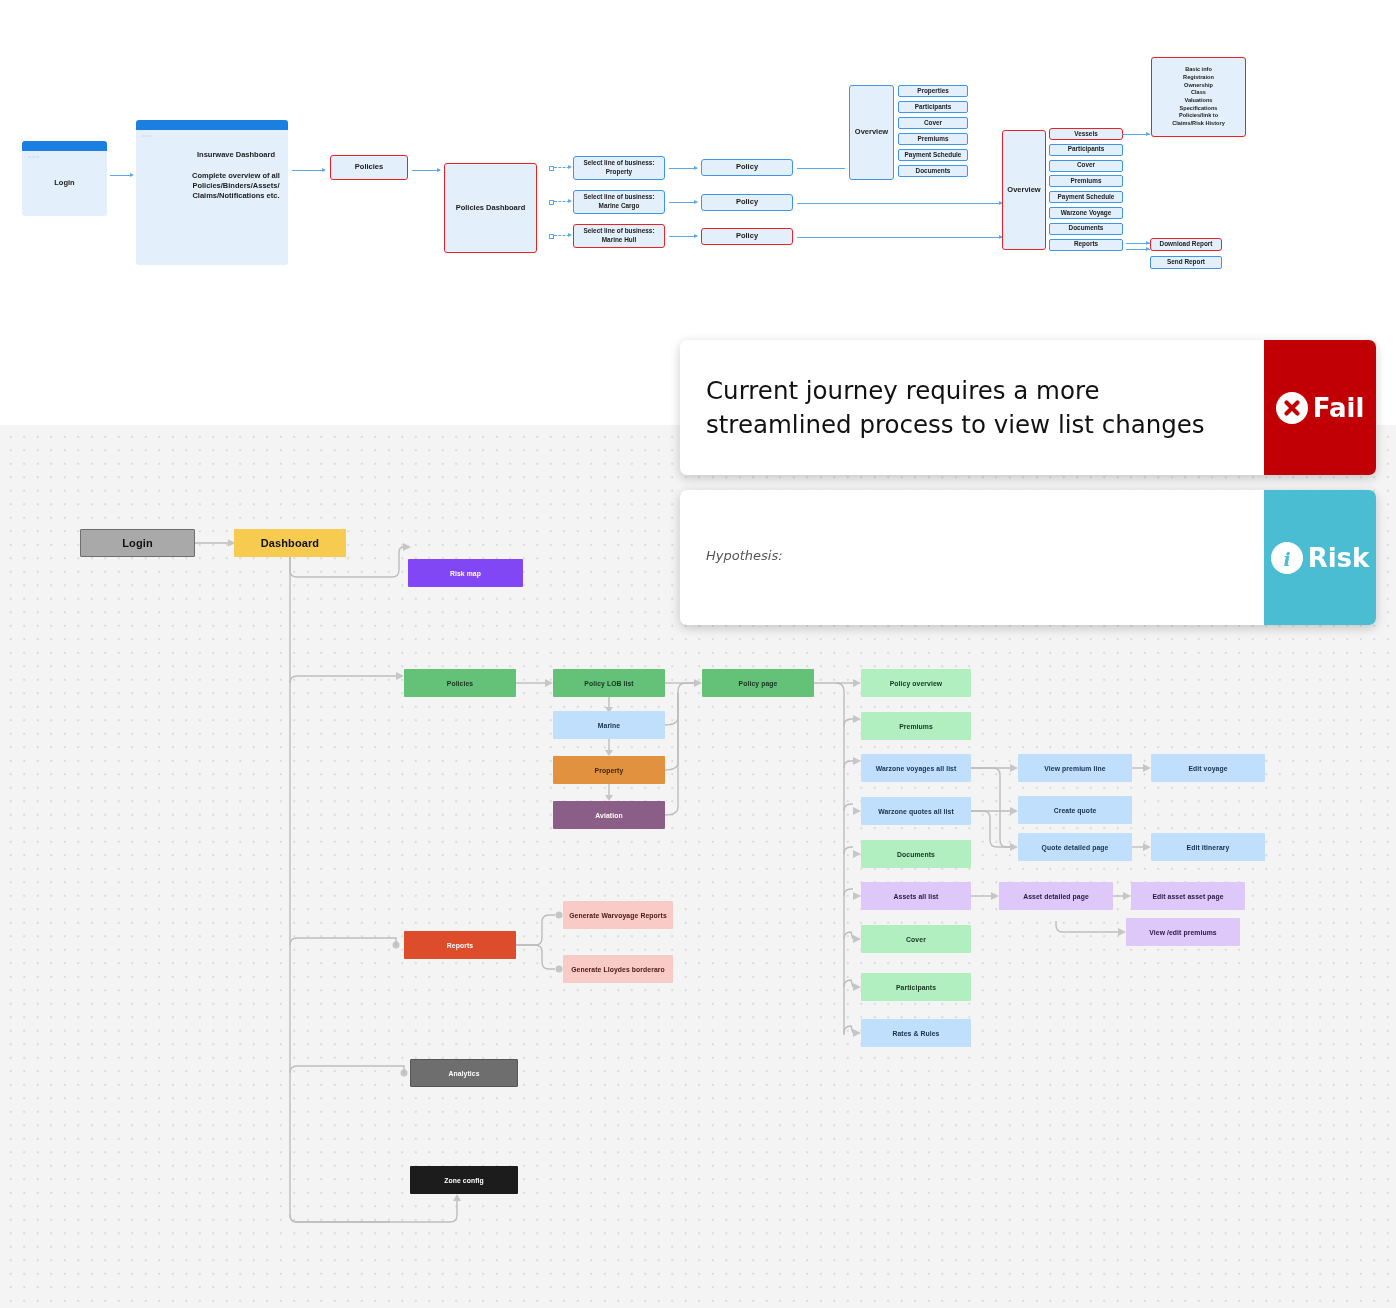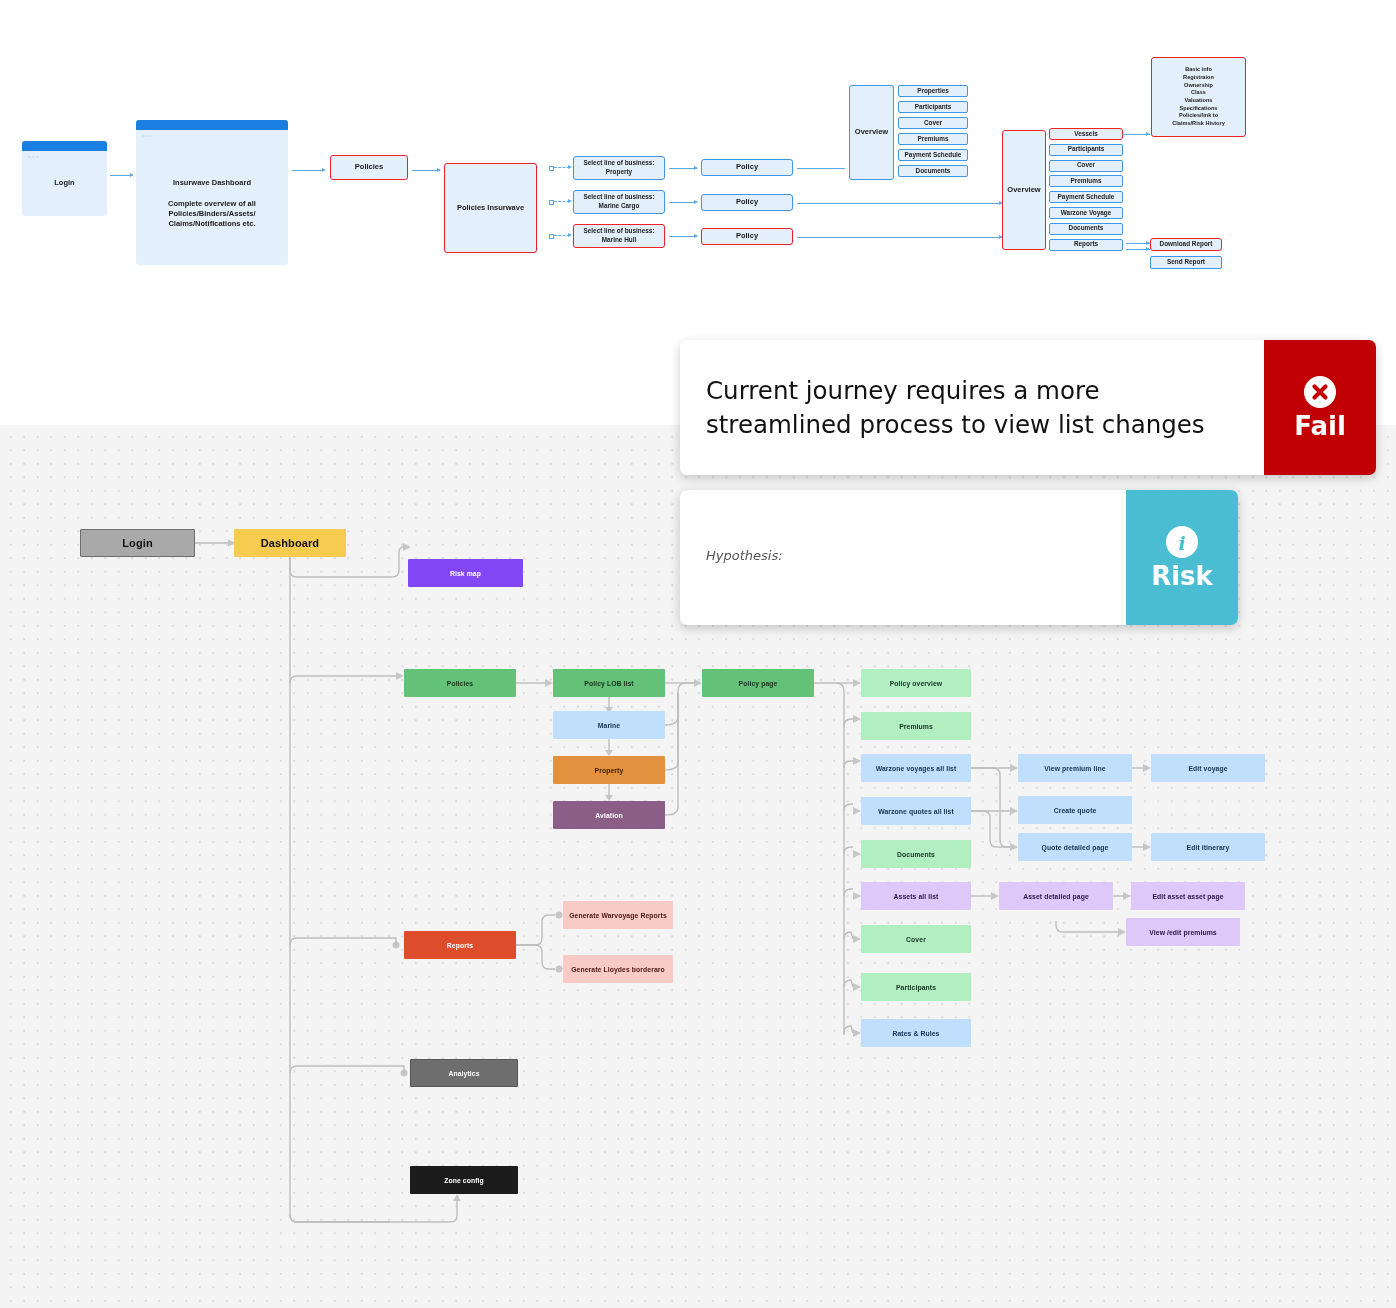--- a/index.html
+++ b/index.html
@@ -43,21 +43,21 @@
   svg#edges{position:absolute;left:0;top:0;width:1396px;height:883px;overflow:visible;}
   svg#edges path{fill:none;stroke:#bdbdbd;stroke-width:1.4px;}
   svg#edges .ep{fill:#c6c6c6;}
 
   
   .card{position:absolute;display:flex;border-radius:7px;overflow:hidden;
         box-shadow:0 3px 11px rgba(0,0,0,.20);background:#fff;}
   .card-body{flex:1;display:flex;flex-direction:column;justify-content:center;padding:18px 26px;}
   .card-head{font-size:13px;font-style:italic;color:#555;margin-bottom:4px;font-family:"DejaVu Sans",sans-serif;}
   .card-text{font-size:24.5px;line-height:1.38;color:#111;font-family:"DejaVu Sans",sans-serif;font-weight:400;}
-  .card-tag{width:112px;display:flex;flex-direction:column;align-items:center;justify-content:center;gap:5px;}
+  .card-tag{width:112px;display:flex;flex-direction:row;align-items:center;justify-content:center;gap:5px;}
   .card-tag .tagicon{width:32px;height:32px;border-radius:50%;background:#fff;display:flex;align-items:center;justify-content:center;}
   .card-tag .taglabel{font-size:26px;font-weight:700;color:#fff;font-family:"DejaVu Sans",sans-serif;line-height:1;}
 </style>
 </head>
 <body>
 
 <div id="top-diagram">
 
   <div class="tnode win" style="left:22px;top:141px;width:85px;height:75px;">
     <div class="titlebar"></div>
@@ -66,40 +66,40 @@
       <div class="tlabel">Login</div>
     </div>
   </div>
 
   <div class="conn" style="left:110px;top:175px;width:22px;"></div>
   <div class="arrowhead" style="left:130px;top:172.7px;"></div>
 
   <div class="tnode win" style="left:136px;top:120px;width:152px;height:145px;">
     <div class="titlebar"></div>
     <div class="dots"><i></i><i></i><i></i></div>
-    <div class="winbody" style="padding-top:48px;">
+    <div class="winbody" style="padding-top:20px;margin-left:24px;">
       <div class="tlabel">Insurwave Dashboard</div>
       <div class="tlabel" style="margin-top:11px;white-space:pre-line;">Complete overview of all
 Policies/Binders/Assets/
 Claims/Notifications etc.</div>
     </div>
   </div>
 
   <div class="conn" style="left:292px;top:170px;width:32px;"></div>
   <div class="arrowhead" style="left:322px;top:167.7px;"></div>
 
   <div class="tnode red-box" style="left:330px;top:155px;width:78px;height:25px;">
     <span class="tlabel">Policies</span>
   </div>
 
   <div class="conn" style="left:412px;top:170px;width:28px;"></div>
   <div class="arrowhead" style="left:437px;top:167.7px;"></div>
 
   <div class="tnode red-box" style="left:444px;top:163px;width:93px;height:90px;">
-    <span class="tlabel">Policies Insurwave</span>
+    <span class="tlabel">Policies Dashboard</span>
   </div>
 
   <div class="dotstart" style="left:549px;top:165.5px;"></div>
   <div class="dashconn" style="left:554px;top:167px;width:16px;"></div>
   <div class="arrowhead" style="left:568px;top:164.7px;"></div>
 
   <div class="dotstart" style="left:549px;top:199.5px;"></div>
   <div class="dashconn" style="left:554px;top:201px;width:16px;"></div>
   <div class="arrowhead" style="left:568px;top:198.7px;"></div>
 
@@ -424,21 +424,21 @@
     <span class="tagicon">
       <svg width="30" height="30" viewBox="0 0 30 30" aria-hidden="true">
         <circle cx="15" cy="15" r="14" fill="#ffffff"></circle>
         <path d="M9.5 9.5 L20.5 20.5 M20.5 9.5 L9.5 20.5" stroke="#c10005" stroke-width="4.2" stroke-linecap="round"></path>
       </svg>
     </span>
     <span class="taglabel">Fail</span>
   </div>
 </div>
 
-<div class="card" style="left:680px;top:490px;width:558px;height:135px;">
+<div class="card" style="left:680px;top:490px;width:696px;height:135px;">
   <div class="card-body">
     <div class="card-head">Hypothesis:</div>
   </div>
   <div class="card-tag" style="background:#4bbdd3;">
     <span class="tagicon">
       <svg width="30" height="30" viewBox="0 0 30 30" aria-hidden="true">
         <circle cx="15" cy="15" r="14" fill="#ffffff"></circle>
         <text x="15" y="22.5" text-anchor="middle" font-family="DejaVu Serif, serif" font-style="italic" font-weight="700" font-size="19" fill="#4bbdd3">i</text>
       </svg>
     </span>

